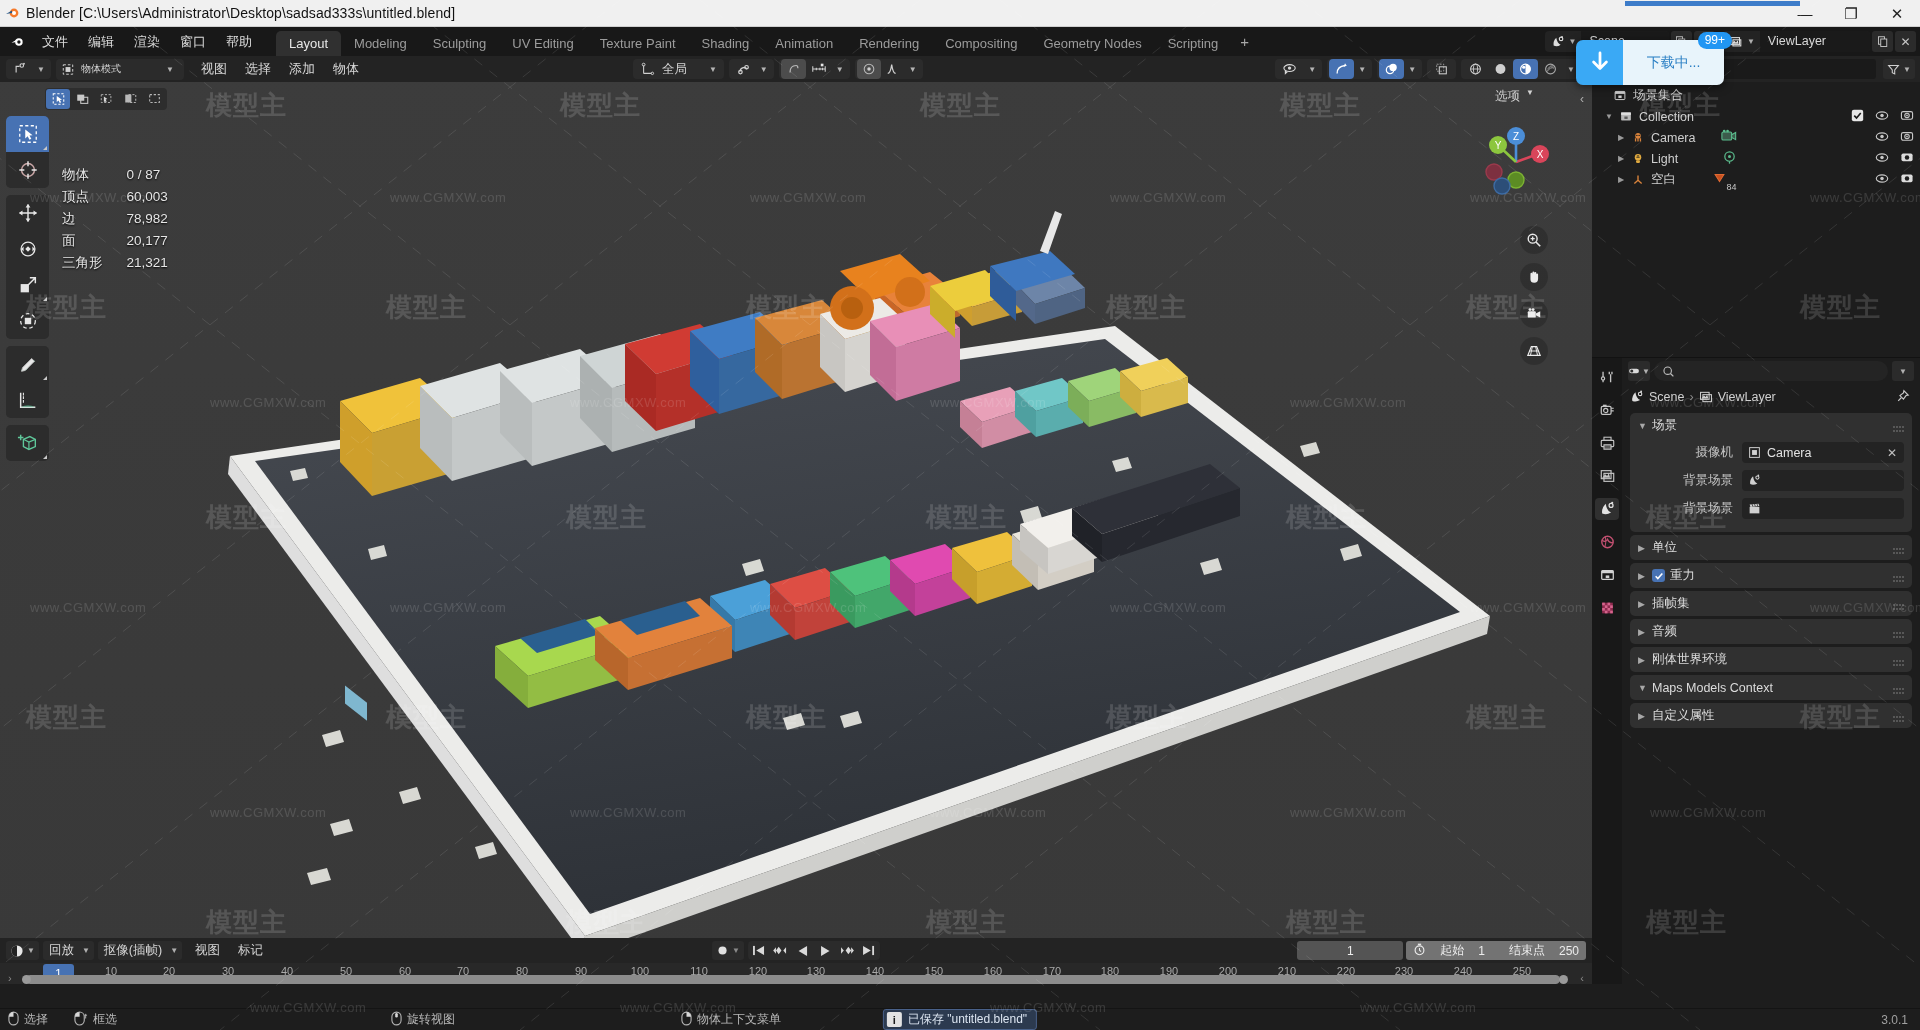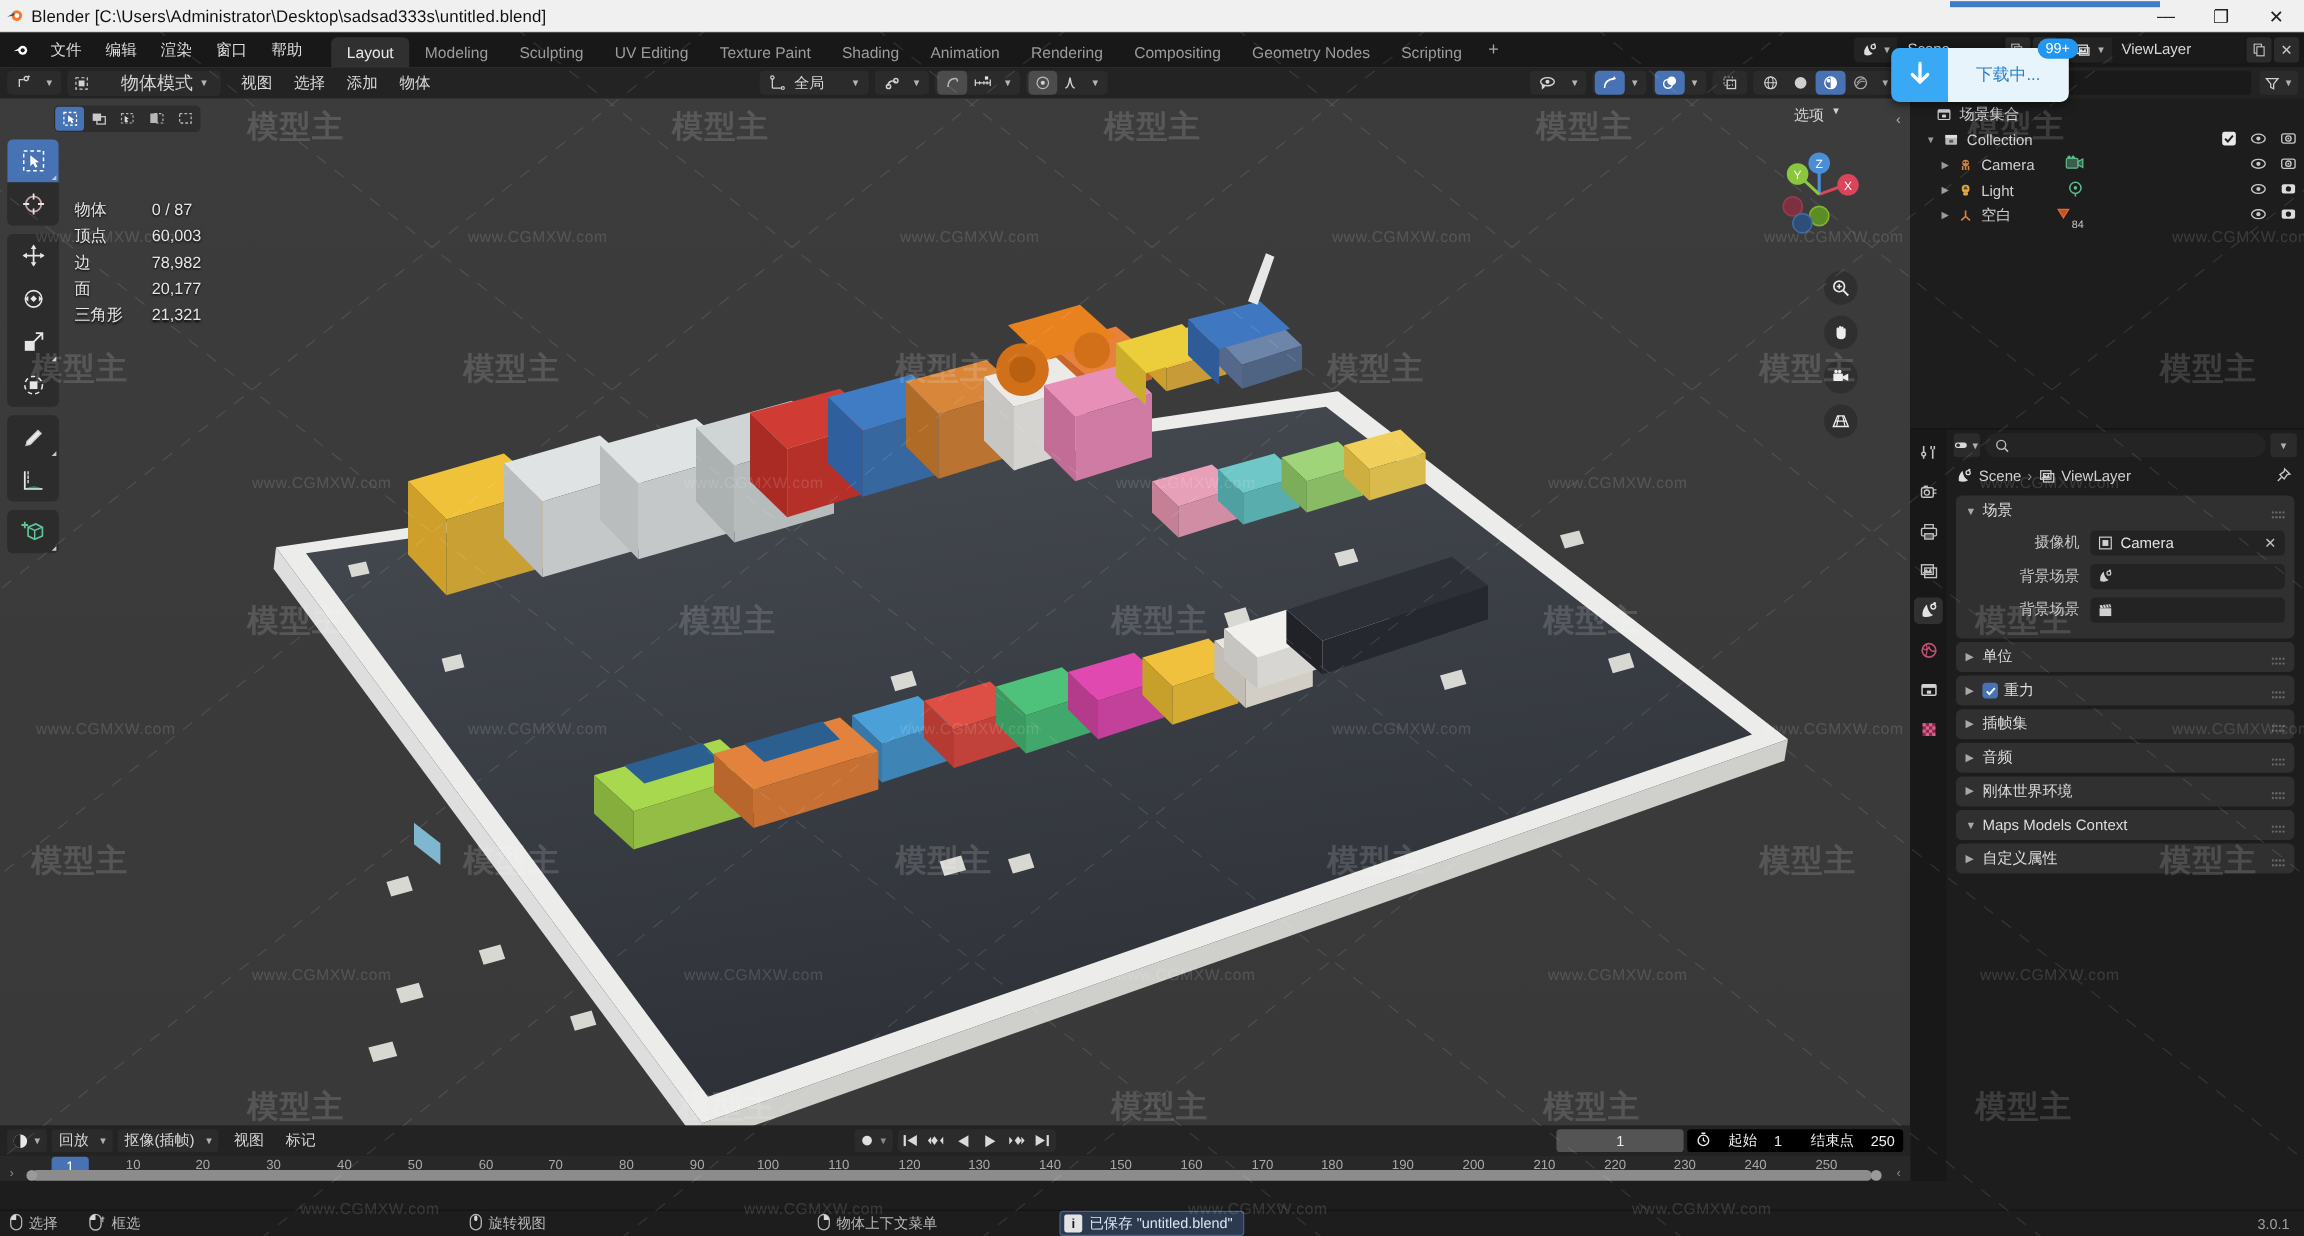--- a/index.html
+++ b/index.html
@@ -180,21 +180,21 @@
   #tl-header { height:25px; background:#232323; display:flex; align-items:center; padding:0 6px; position:relative; }
   .tl-drop { display:flex; align-items:center; height:19px; background:#2b2b2b; border-radius:3px; padding:0 4px 0 6px;
              font-size:12.5px; color:#d5d5d5; margin-right:4px;}
   .tl-menu { padding:1px 9px; font-size:12.5px; color:#d5d5d5;}
   #tl-transport { position:absolute; left:50%; transform:translateX(-50%); display:flex; align-items:center; gap:4px;}
   #tl-transport .tgrp { display:flex; background:#2b2b2b; border-radius:4px; overflow:hidden; }
   #tl-transport .tgrp .tb { width:22px; height:19px; display:flex; align-items:center; justify-content:center; color:#dadada; font-size:10px;}
   #tl-right { position:absolute; right:6px; display:flex; align-items:center; gap:3px; }
   .num-field { height:19px; background:#545454; border-radius:3px; display:flex; align-items:center;
                justify-content:center; color:#ececec; font-size:12px; }
-  .num-pair { height:19px; background:#000000; border-radius:3px; display:flex; align-items:center;
+  .num-pair { height:19px; background:#737373; border-radius:3px; display:flex; align-items:center;
               padding:0 7px; gap:14px; color:#ececec; font-size:12px;justify-content:center; }
   #tl-ruler { height:21px; position:relative; background:#282828; }
   #tl-ruler .tick { position:absolute; top:2px; font-size:11px; color:#a9a9a9; transform:translateX(-50%); }
   #tl-cursor { position:absolute; top:1px; width:31px; height:18px; background:#4772b3; border-radius:3px;
                display:flex; align-items:center; justify-content:center; color:#fff; font-size:11.5px;}
   #tl-scroll { position:absolute; bottom:0; left:8px; right:10px; height:9px; }
   #tl-scroll .bar { position:absolute; left:18px; right:22px; top:0; height:9px; background:#8c8c8c; border-radius:5px;}
   #tl-scroll .knob { position:absolute; width:9px; height:9px; border-radius:50%; background:#9a9a9a;}
 
   
@@ -351,21 +351,21 @@
         </span>
         <span class="vh-chev">▼</span>
       </div>
 
       <div class="vh-mode">
         <span style="display:flex;align-items:center;gap:6px;">
           <svg width="14" height="13" viewBox="0 0 16 16">
               <rect x="2.2" y="2.2" width="11.6" height="11.6" fill="none" stroke="#d2d2d2" stroke-width="1.2" stroke-dasharray="3.2 2.4"></rect>
               <rect x="5" y="5" width="6" height="6" fill="#d2d2d2"></rect>
             </svg>
-          <span style="font-size:15px;margin-left:20px;">物体模式</span>
+          <span style="font-size:10px;">物体模式</span>
         </span>
         <span class="vh-chev">▼</span>
       </div>
 
       <div class="vh-menu">视图</div>
       <div class="vh-menu">选择</div>
       <div class="vh-menu">添加</div>
       <div class="vh-menu">物体</div>
 
       <div style="display:flex;align-items:flex-end;margin-left:265px;">

